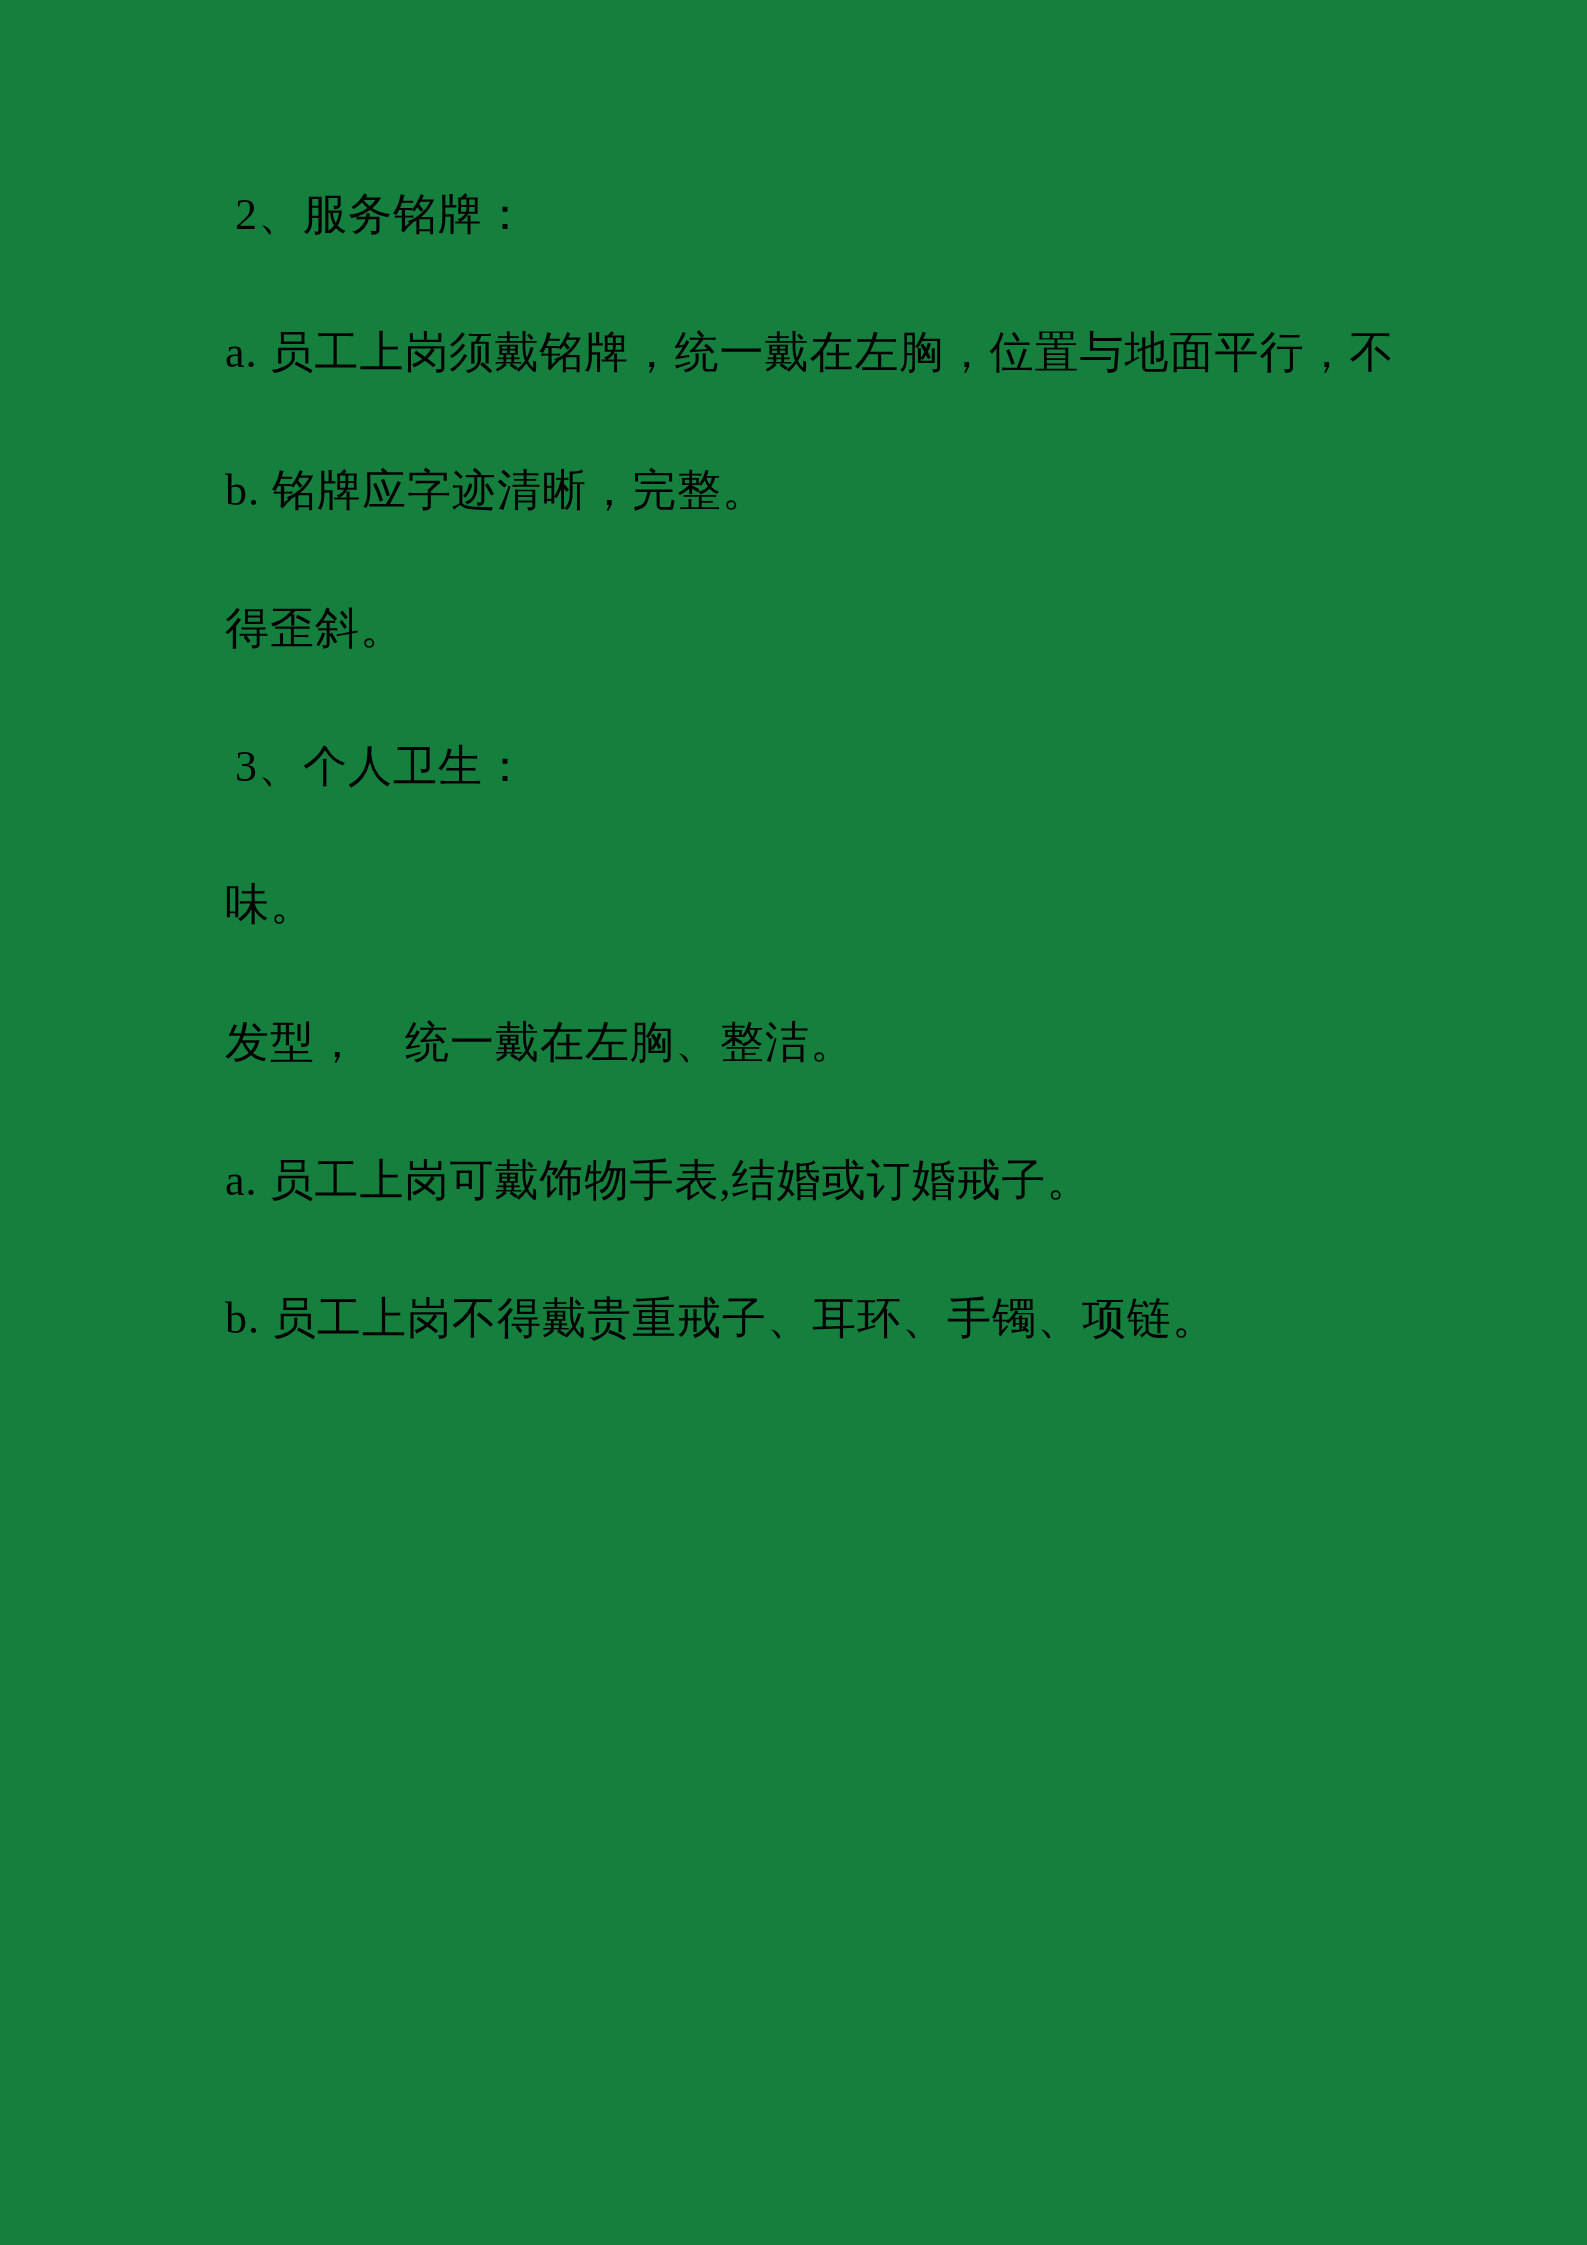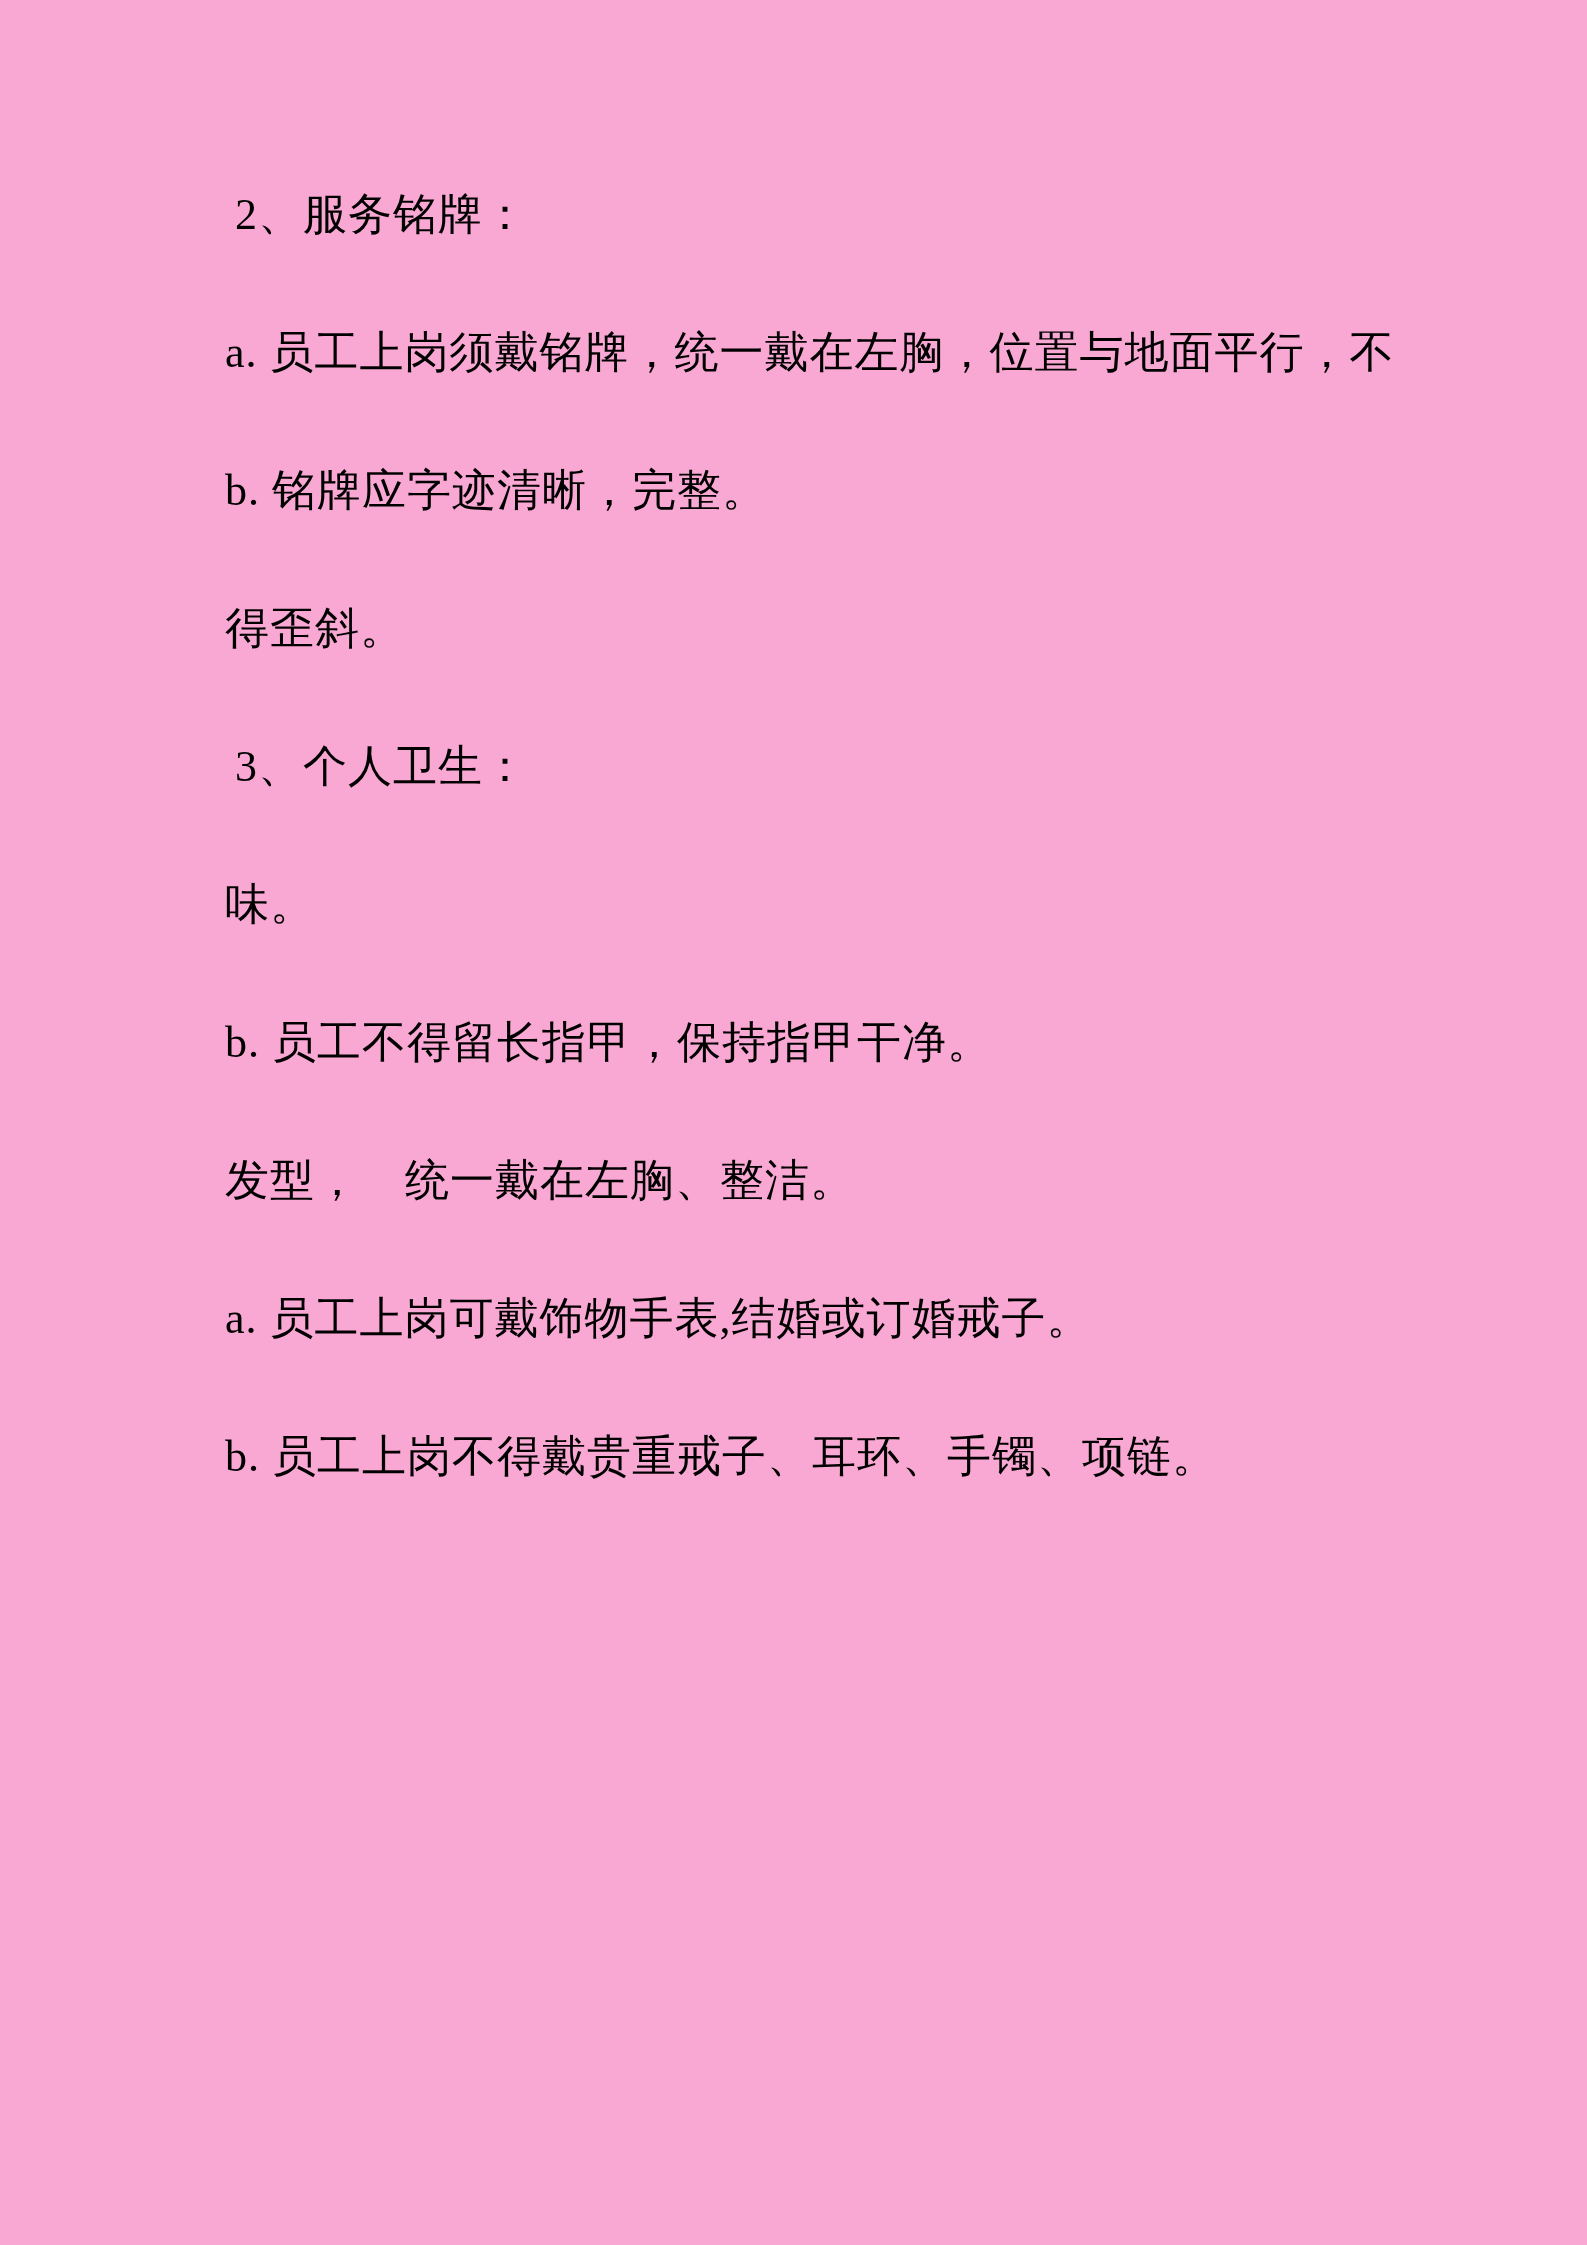--- a/index.html
+++ b/index.html
@@ -4,21 +4,21 @@
 <style>
   html, body {
     margin: 0;
     padding: 0;
     background: #ffffff;
   }
   .page {
     position: relative;
     width: 1587px;
     height: 2245px;
-    background: #f9a8d4;
+    background: #15803d;
     color: #000000;
     font-family: "Liberation Serif", "DejaVu Serif", serif;
     box-sizing: border-box;
     padding: 146px 150px 8px 225px;
     overflow: hidden;
   }
   .doc-body {
     width: 1180px;
   }
   .line {
@@ -35,18 +35,17 @@
 <body>
 
 <div class="page">
   <div class="doc-body" id="doc-lines">
       <div class="line heading">2、服务铭牌：</div>
       <div class="line item">a. 员工上岗须戴铭牌，统一戴在左胸，位置与地面平行，不</div>
       <div class="line item">b. 铭牌应字迹清晰，完整。</div>
       <div class="line continuation">得歪斜。</div>
       <div class="line heading">3、个人卫生：</div>
       <div class="line continuation">味。</div>
-      <div class="line item">b. 员工不得留长指甲，保持指甲干净。</div>
       <div class="line continuation">发型，　统一戴在左胸、整洁。</div>
       <div class="line item">a. 员工上岗可戴饰物手表,结婚或订婚戒子。</div>
       <div class="line item">b. 员工上岗不得戴贵重戒子、耳环、手镯、项链。</div>
     </div>
 </div>
 
 </body></html>

